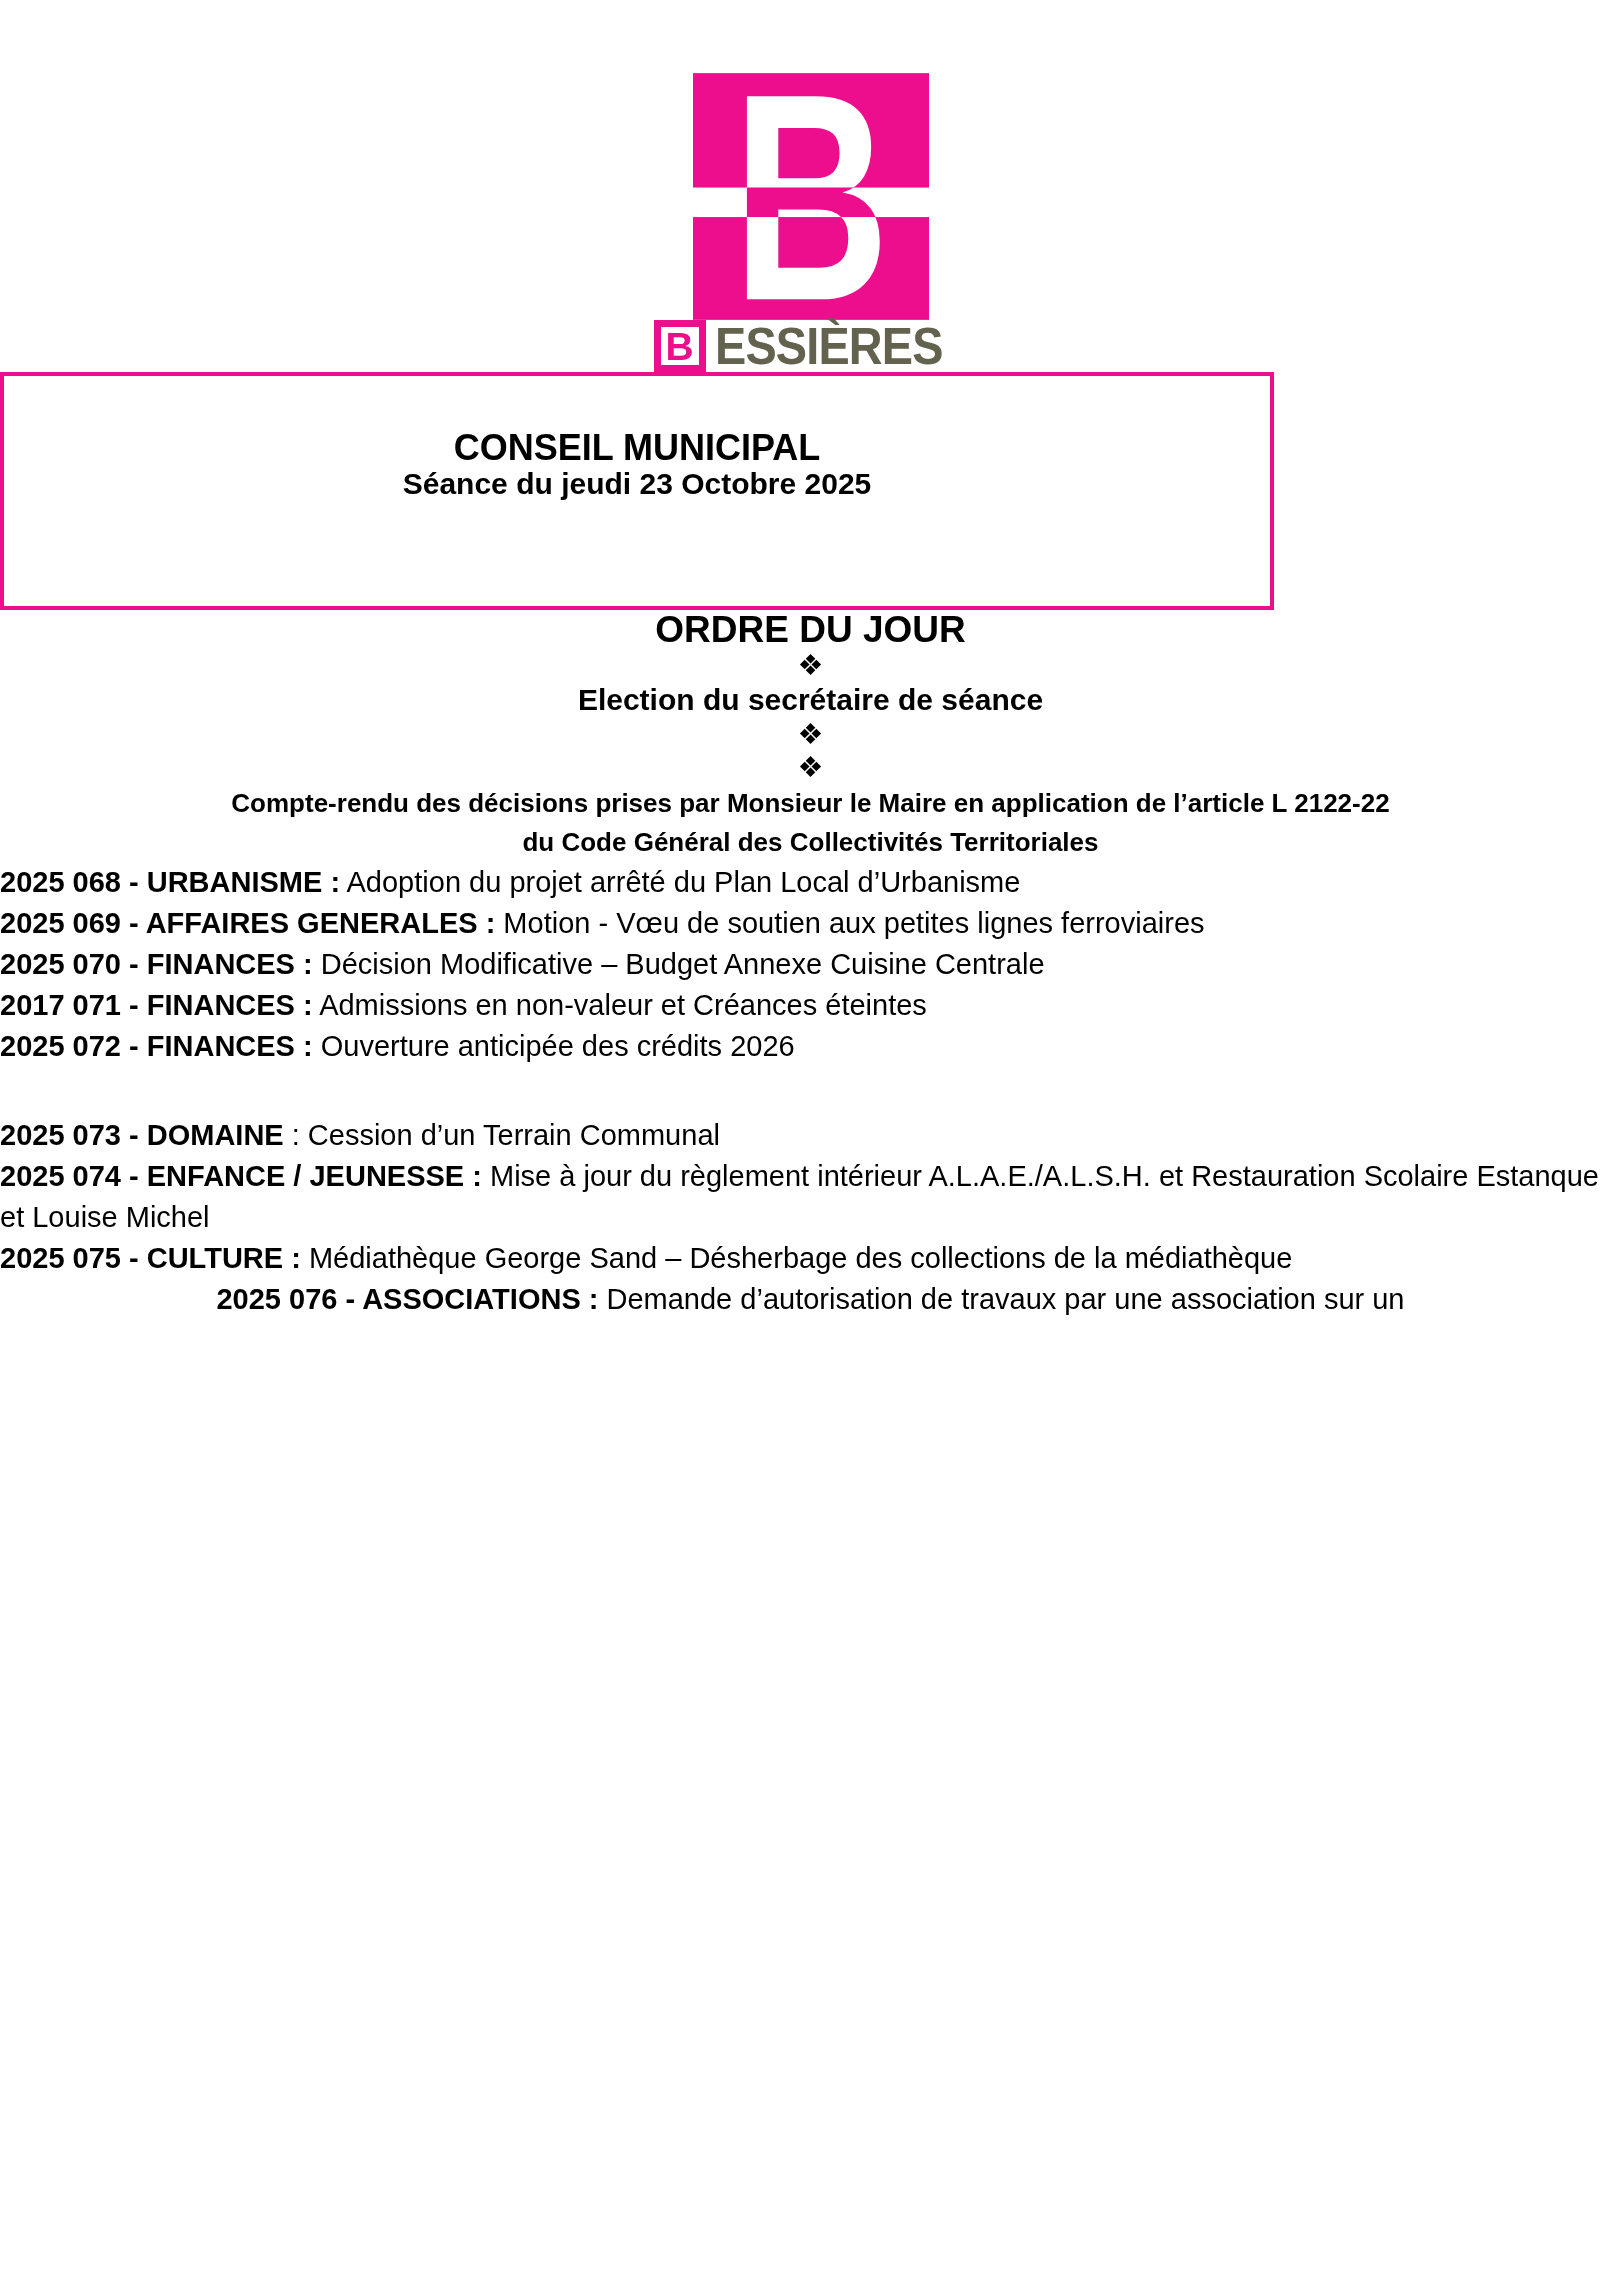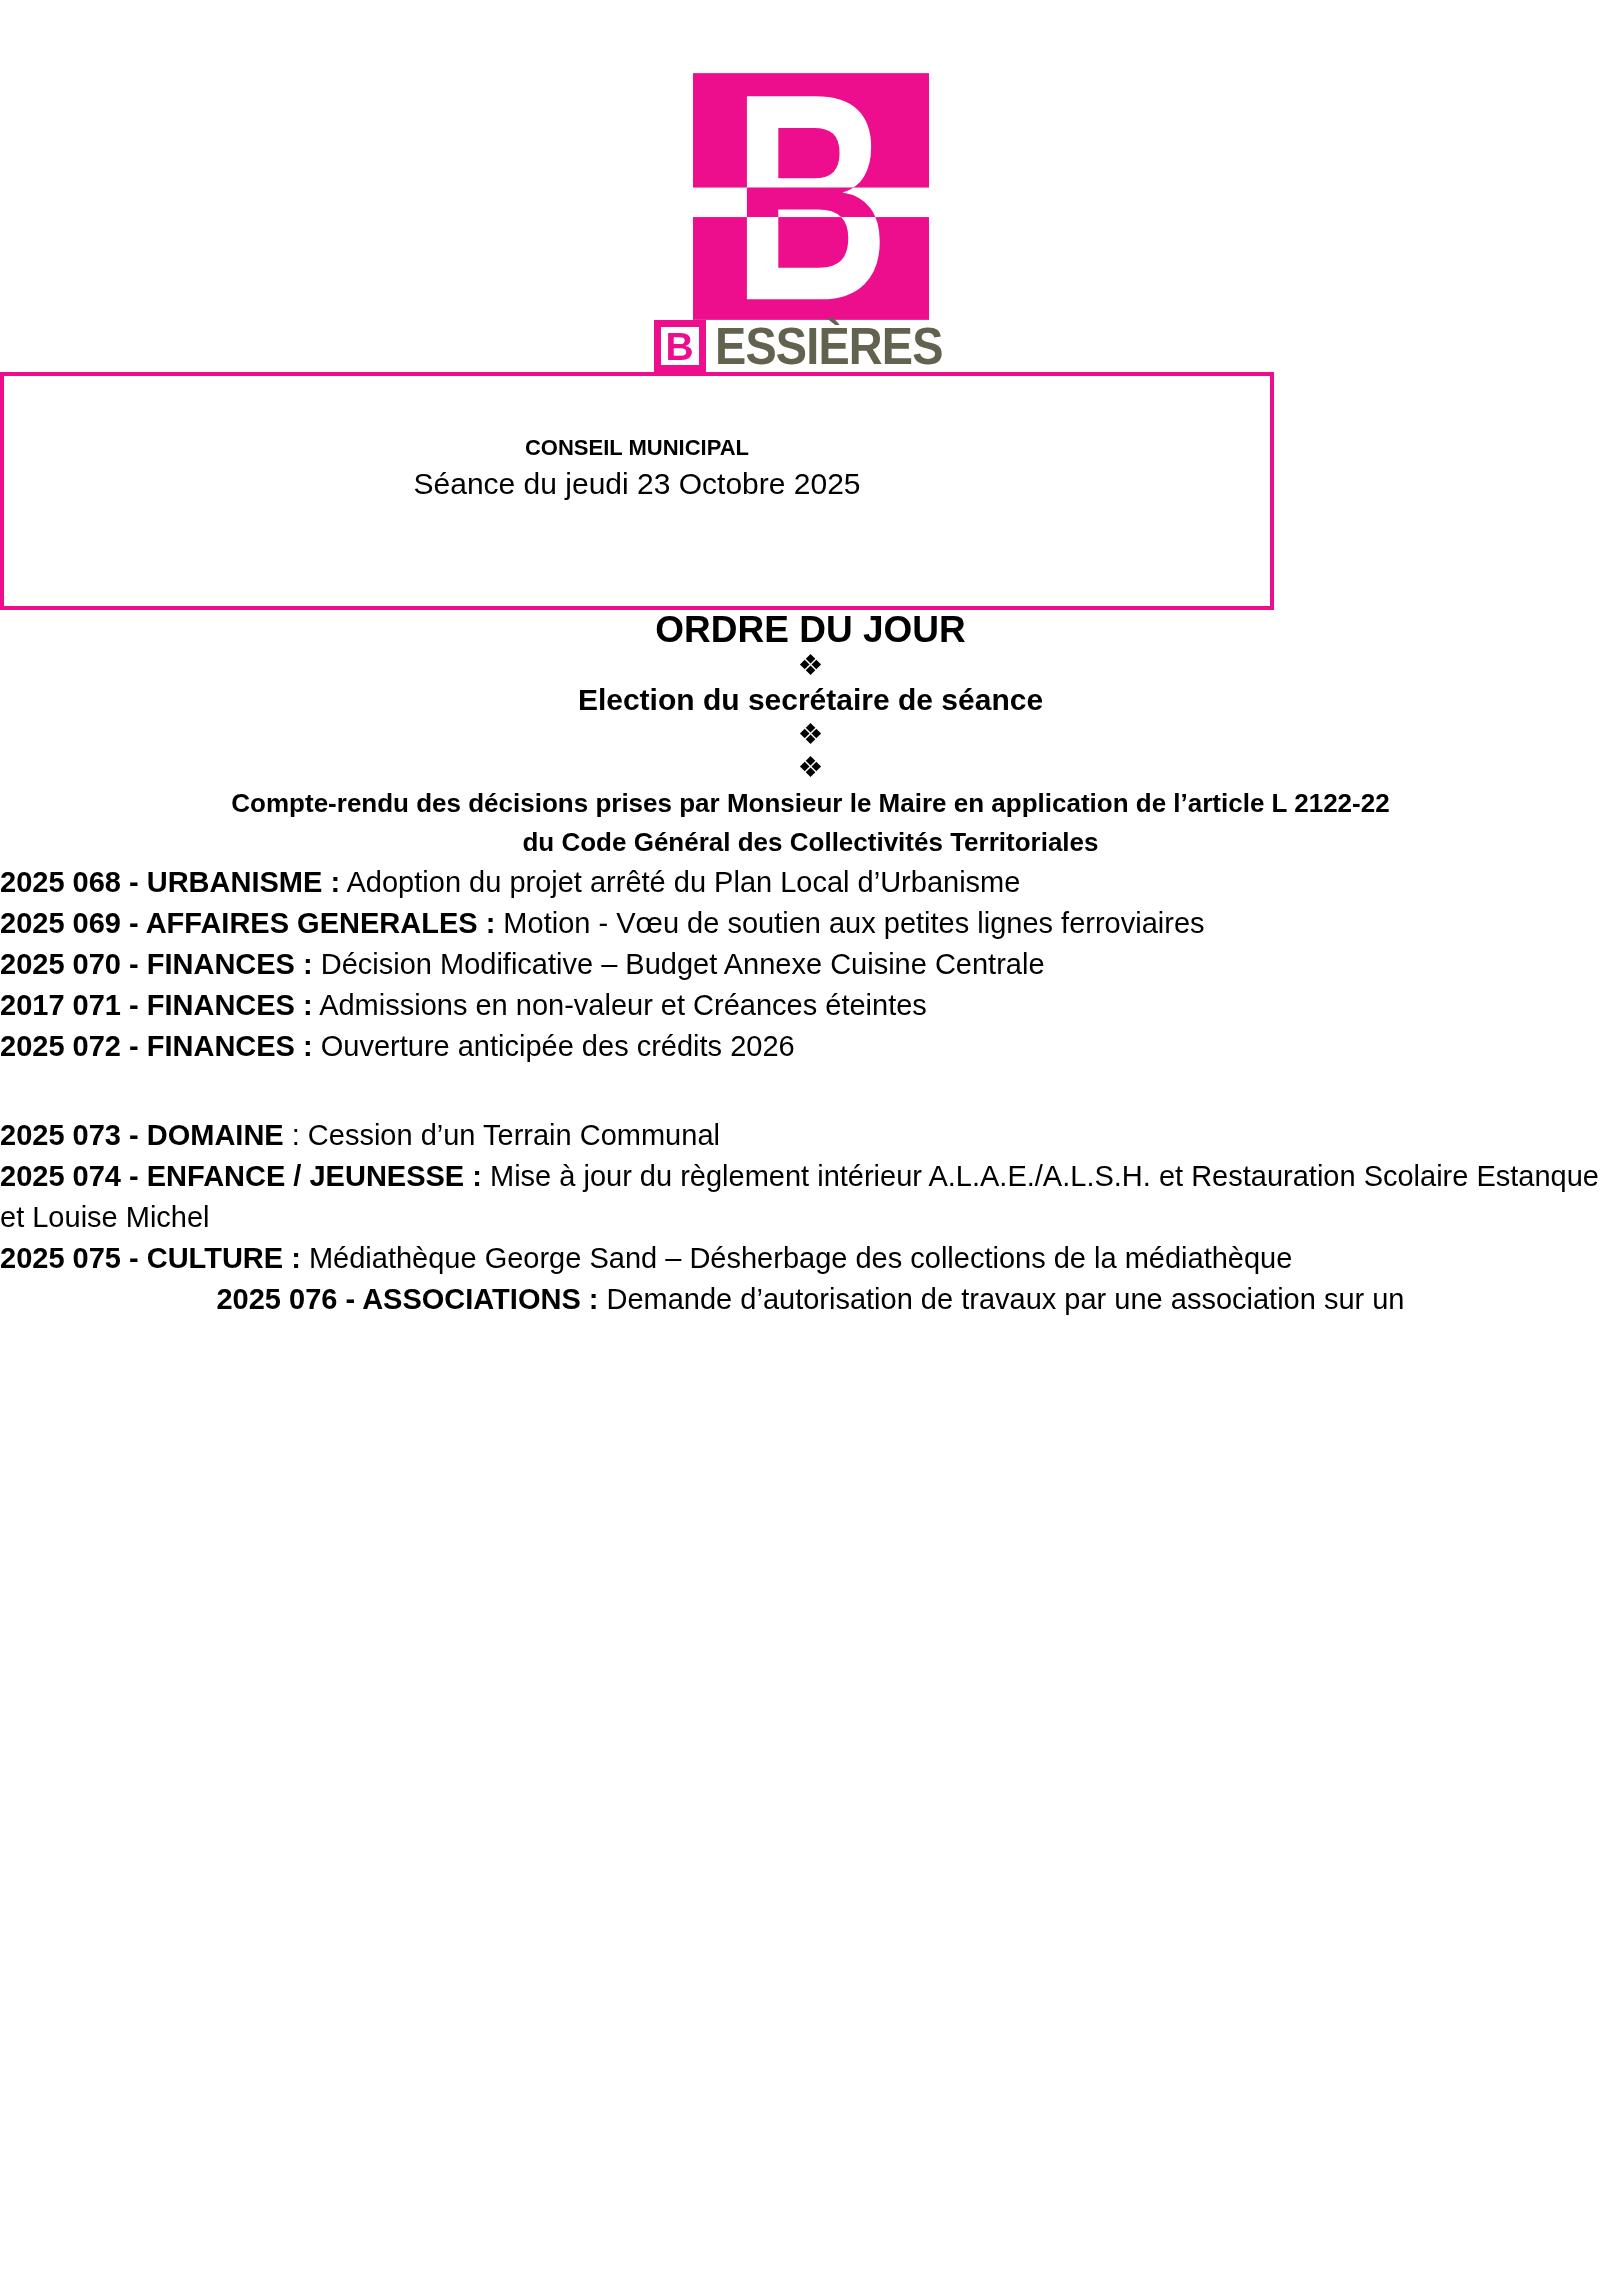--- a/index.html
+++ b/index.html
@@ -46,22 +46,22 @@
 
   
   .session-box{
     box-sizing:border-box;
     margin:70px 0 0 175px;
     width:1274px;height:238px;
     border:4.5px solid var(--pink);
     text-align:center;
     padding-top:54px;
   }
-  .box-title{font-size:22px;font-weight:bold;line-height:36px;}
-  .box-subtitle{font-size:30px;font-weight:normal;line-height:36px;margin-top:39px;}
+  .box-title{font-size:36px;font-weight:bold;line-height:36px;}
+  .box-subtitle{font-size:30px;font-weight:bold;line-height:36px;margin-top:39px;}
 
   
   .center{text-align:center;}
   .ordre-title{margin-top:68px;font-size:37px;font-weight:bold;line-height:39px;}
   .divider{margin-top:41px;font-size:29px;line-height:33px;}
   .center-item{margin-top:38px;font-size:30px;font-weight:bold;line-height:36px;}
   .notice{margin-top:47px;font-size:26px;font-weight:bold;line-height:39px;}
 
   
   .items{margin:109px 184px 0 195px;}

